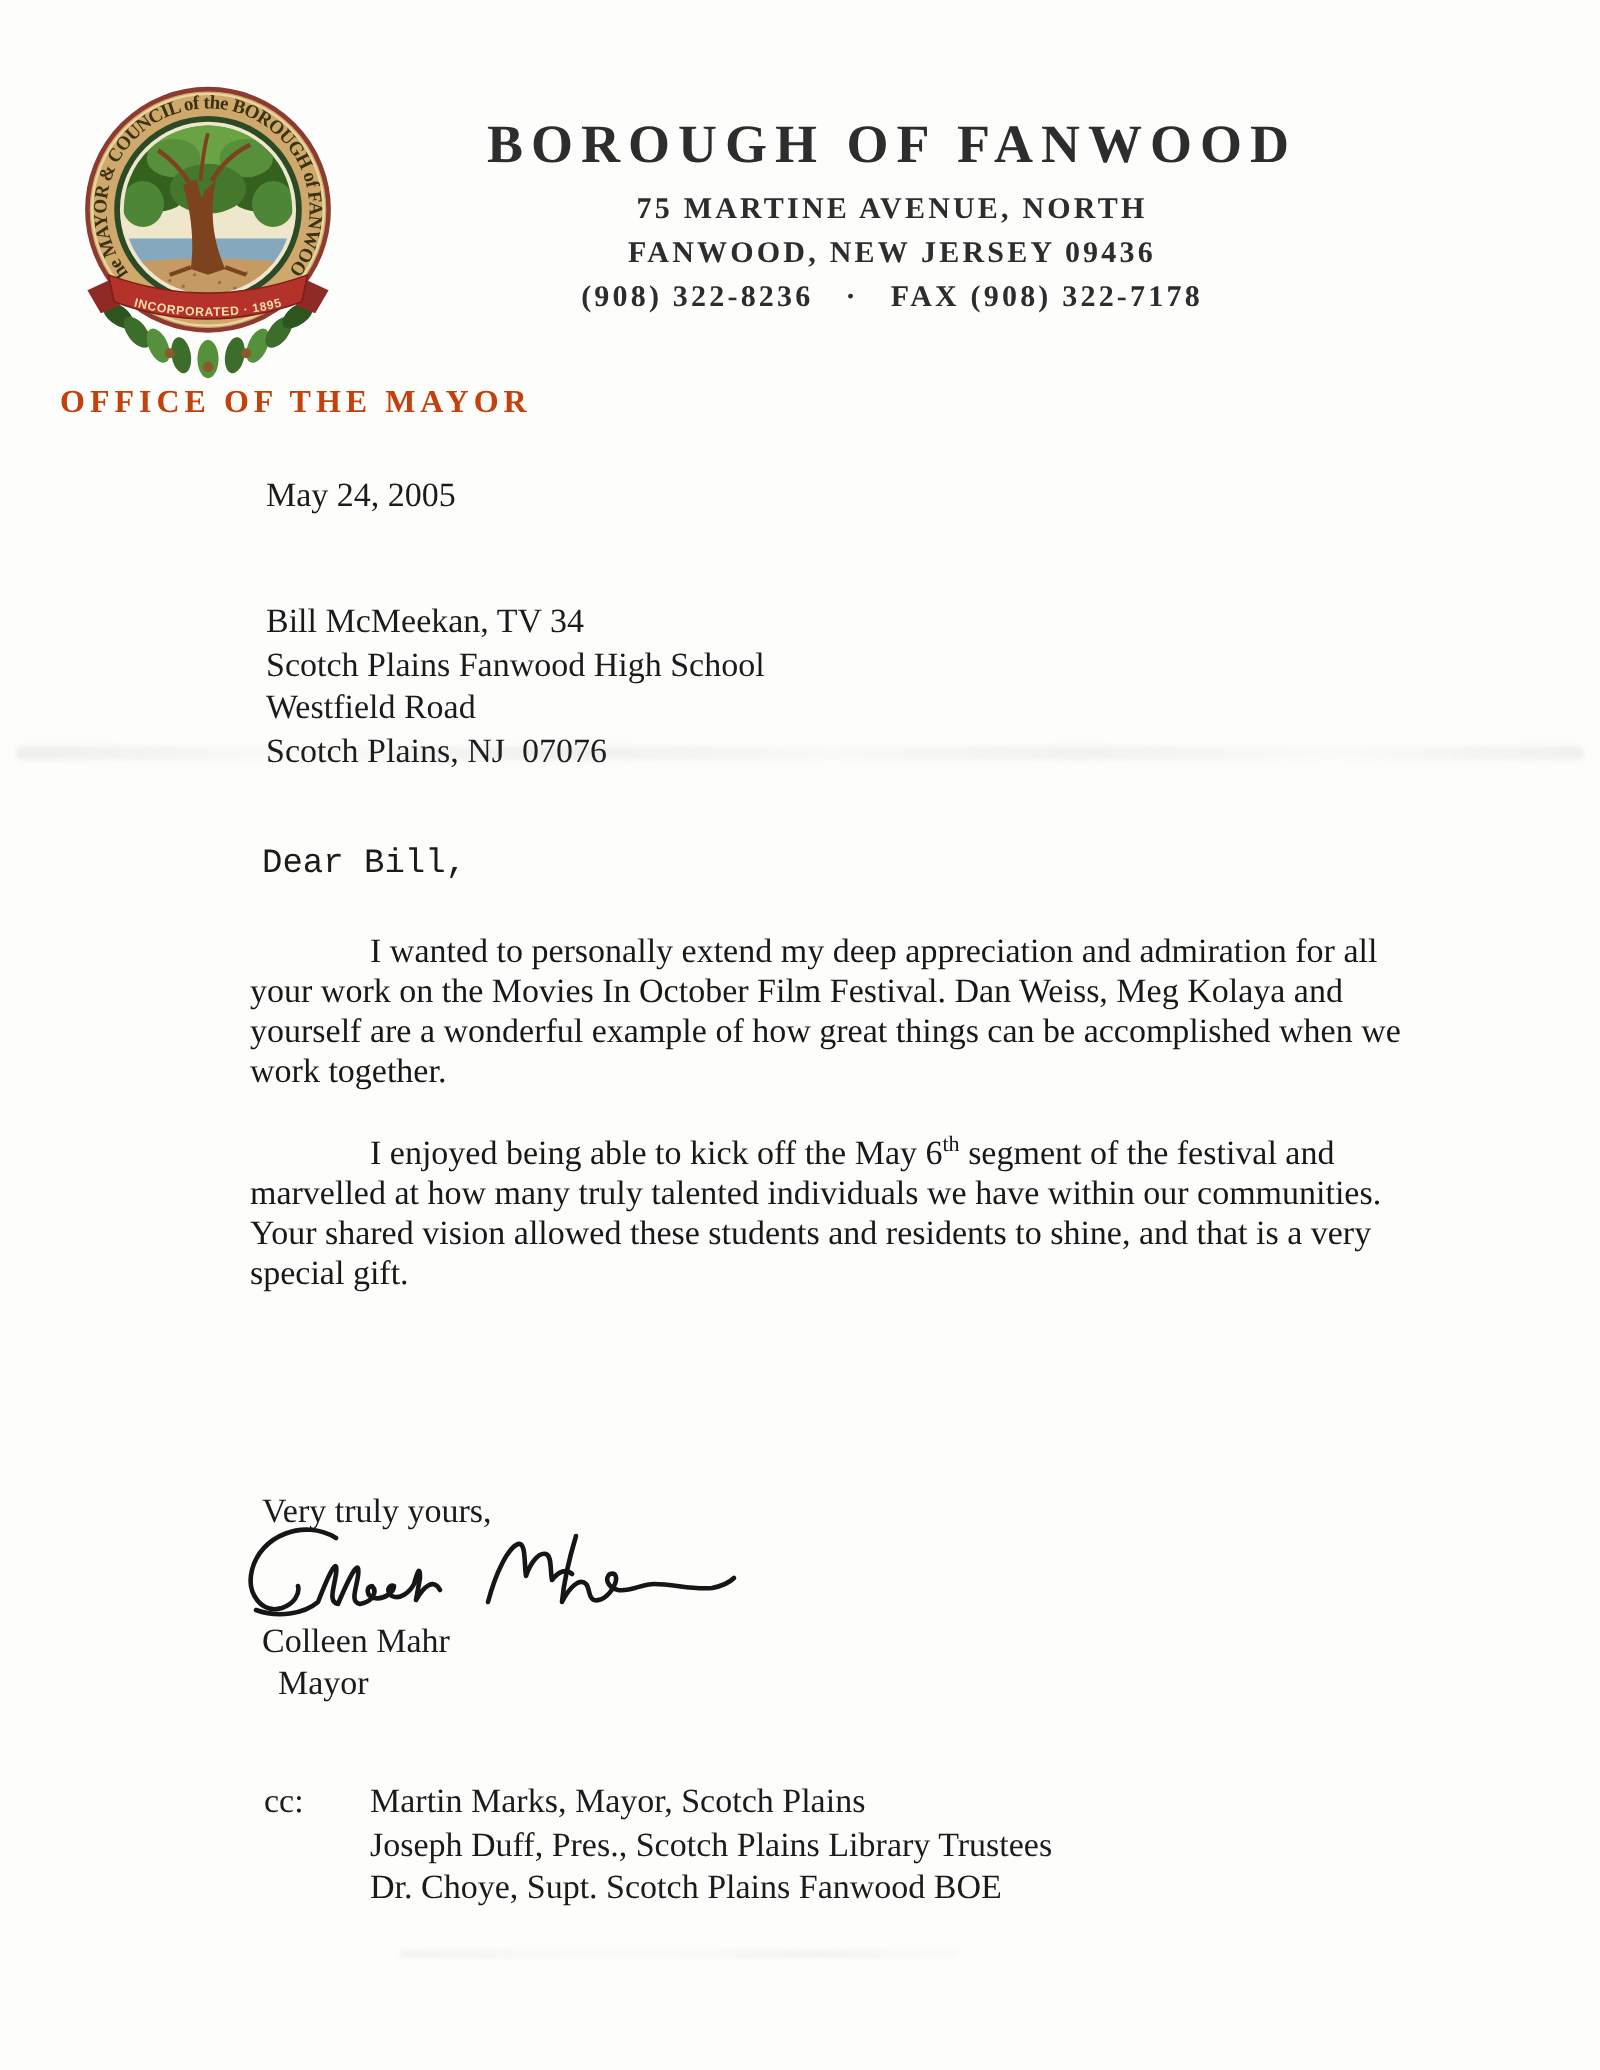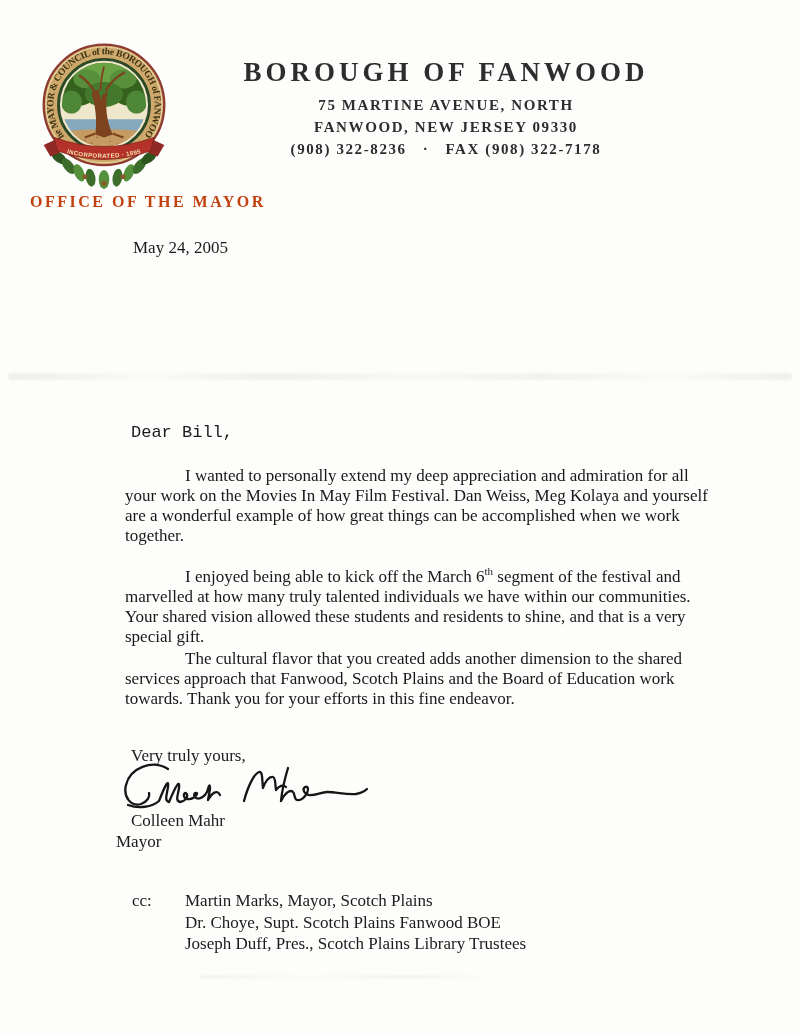--- a/index.html
+++ b/index.html
@@ -50,21 +50,21 @@
   .par1 { top: 466px; }
   .par2 { top: 567px; }
   .par3 { top: 649px; }
   .body-par sup { font-size: 11px; line-height: 0; vertical-align: super; }
 
   .closing { position: absolute; left: 131px; top: 746px; font-size: 17px; }
 
   .signature { position: absolute; left: 120px; top: 758px; width: 258px; height: 60px; }
 
   .signer-name  { position: absolute; left: 131px; top: 811px; font-size: 17px; text-align: right; }
-  .signer-title { position: absolute; left: 116px; top: 832px; font-size: 17px; }
+  .signer-title { position: absolute; left: 139px; top: 832px; font-size: 17px; }
 
   .cc-block { position: absolute; left: 132px; top: 890px; font-size: 17px; line-height: 21.5px; display: flex; }
   .cc-label { width: 53px; }
   .cc-lines div { white-space: pre; }
 
   
   .artifact1 {
     position: absolute; left: 8px; top: 373px; width: 784px; height: 7px;
     background: linear-gradient(90deg,
       rgba(110,110,110,0.10) 0%, rgba(110,110,110,0.02) 18%,
@@ -161,56 +161,61 @@
       <path d="M18,107 Q70,126 122,107 L119,121 Q70,139 21,121 Z" fill="#b43229" stroke="#7c1f1a" stroke-width="0.8"></path>
       <text font-family="'Liberation Sans',sans-serif" font-size="6.4" font-weight="bold" fill="#f2dfae" letter-spacing="0.4">
         <textPath href="#ribbonTextPath" startOffset="50%" text-anchor="middle">INCORPORATED · 1895</textPath>
       </text>
     </g>
   </svg>
 
   <div class="letterhead-center">
     <div class="org-name">BOROUGH OF FANWOOD</div>
     <div class="lh-line first">75 MARTINE AVENUE, NORTH</div>
-    <div class="lh-line">FANWOOD, NEW JERSEY 09330</div>
+    <div class="lh-line">FANWOOD, NEW JERSEY 09436</div>
     <div class="lh-line">(908) 322-8236   ·   FAX (908) 322-7178</div>
   </div>
 
   <div class="office-title">OFFICE OF THE MAYOR</div>
 
   <div class="date-line">May 24, 2005</div>
 
+  <div class="recipient">
+    <div>Bill McMeekan, TV 34</div>
+    <div>Scotch Plains Fanwood High School</div>
+    <div>Westfield Road</div>
+    <div>Scotch Plains, NJ  07076</div>
+  </div>
 
   <div class="salutation">Dear Bill,</div>
 
-  <p class="body-par par1">I wanted to personally extend my deep appreciation and admiration for all your work on the Movies In May Film Festival. Dan Weiss, Meg Kolaya and yourself are a wonderful example of how great things can be accomplished when we work together.</p>
-
-  <p class="body-par par2"><span>I enjoyed being able to kick off the March 6</span><sup>th</sup><span> segment of the festival and marvelled at how many truly talented individuals we have within our communities. Your shared vision allowed these students and residents to shine, and that is a very special gift.</span></p>
-
-  <p class="body-par par3">The cultural flavor that you created adds another dimension to the shared services approach that Fanwood, Scotch Plains and the Board of Education work towards. Thank you for your efforts in this fine endeavor.</p>
+  <p class="body-par par1">I wanted to personally extend my deep appreciation and admiration for all your work on the Movies In October Film Festival. Dan Weiss, Meg Kolaya and yourself are a wonderful example of how great things can be accomplished when we work together.</p>
+
+  <p class="body-par par2"><span>I enjoyed being able to kick off the May 6</span><sup>th</sup><span> segment of the festival and marvelled at how many truly talented individuals we have within our communities. Your shared vision allowed these students and residents to shine, and that is a very special gift.</span></p>
+
 
   <div class="closing">Very truly yours,</div>
 
   <svg class="signature" viewBox="0 0 258 60" xmlns="http://www.w3.org/2000/svg" aria-hidden="true">
     <g fill="none" stroke="#161616" stroke-width="2.3" stroke-linecap="round" stroke-linejoin="round">
       <path d="M48,11 C32,1 10,10 6,27 C3,39 11,49 21,46 C27,44 30,39 29,35"></path>
       <path d="M8,47 C19,51 32,49 39,43 C46,25 49,21 48,29 C47,36 44,43 49,44 C57,25 60,22 59,30 C58,37 55,43 60,44 C66,43 69,38 66,35 C63,35 63,40 67,41 C72,42 77,38 77,35 C74,34 73,38 76,40 C80,42 85,38 87,34 C89,27 90,25 90,31 L88,42 C92,35 97,31 100,37"></path>
       <path d="M124,43 C128,28 134,16 139,14 C143,13 142,23 143,30 C145,24 149,18 153,19 C156,20 155,27 156,32 C159,28 163,26 166,29"></path>
       <path d="M168,10 C165,20 162,32 161,43 C165,35 170,31 173,34 C175,36 174,41 177,42 C181,43 185,39 187,35 C189,31 188,28 185,29 C182,31 184,36 189,37 C195,38 201,34 207,34 C217,34 226,37 236,36 C241,35 245,33 247,31"></path>
     </g>
   </svg>
 
   <div class="signer-name">Colleen Mahr</div>
   <div class="signer-title">Mayor</div>
 
   <div class="cc-block">
     <div class="cc-label">cc:</div>
     <div class="cc-lines">
       <div>Martin Marks, Mayor, Scotch Plains</div>
+      <div>Joseph Duff, Pres., Scotch Plains Library Trustees</div>
       <div>Dr. Choye, Supt. Scotch Plains Fanwood BOE</div>
-      <div>Joseph Duff, Pres., Scotch Plains Library Trustees</div>
     </div>
   </div>
 
   <div class="artifact1"></div>
   <div class="artifact2"></div>
 
 </div>
 
 </body></html>

